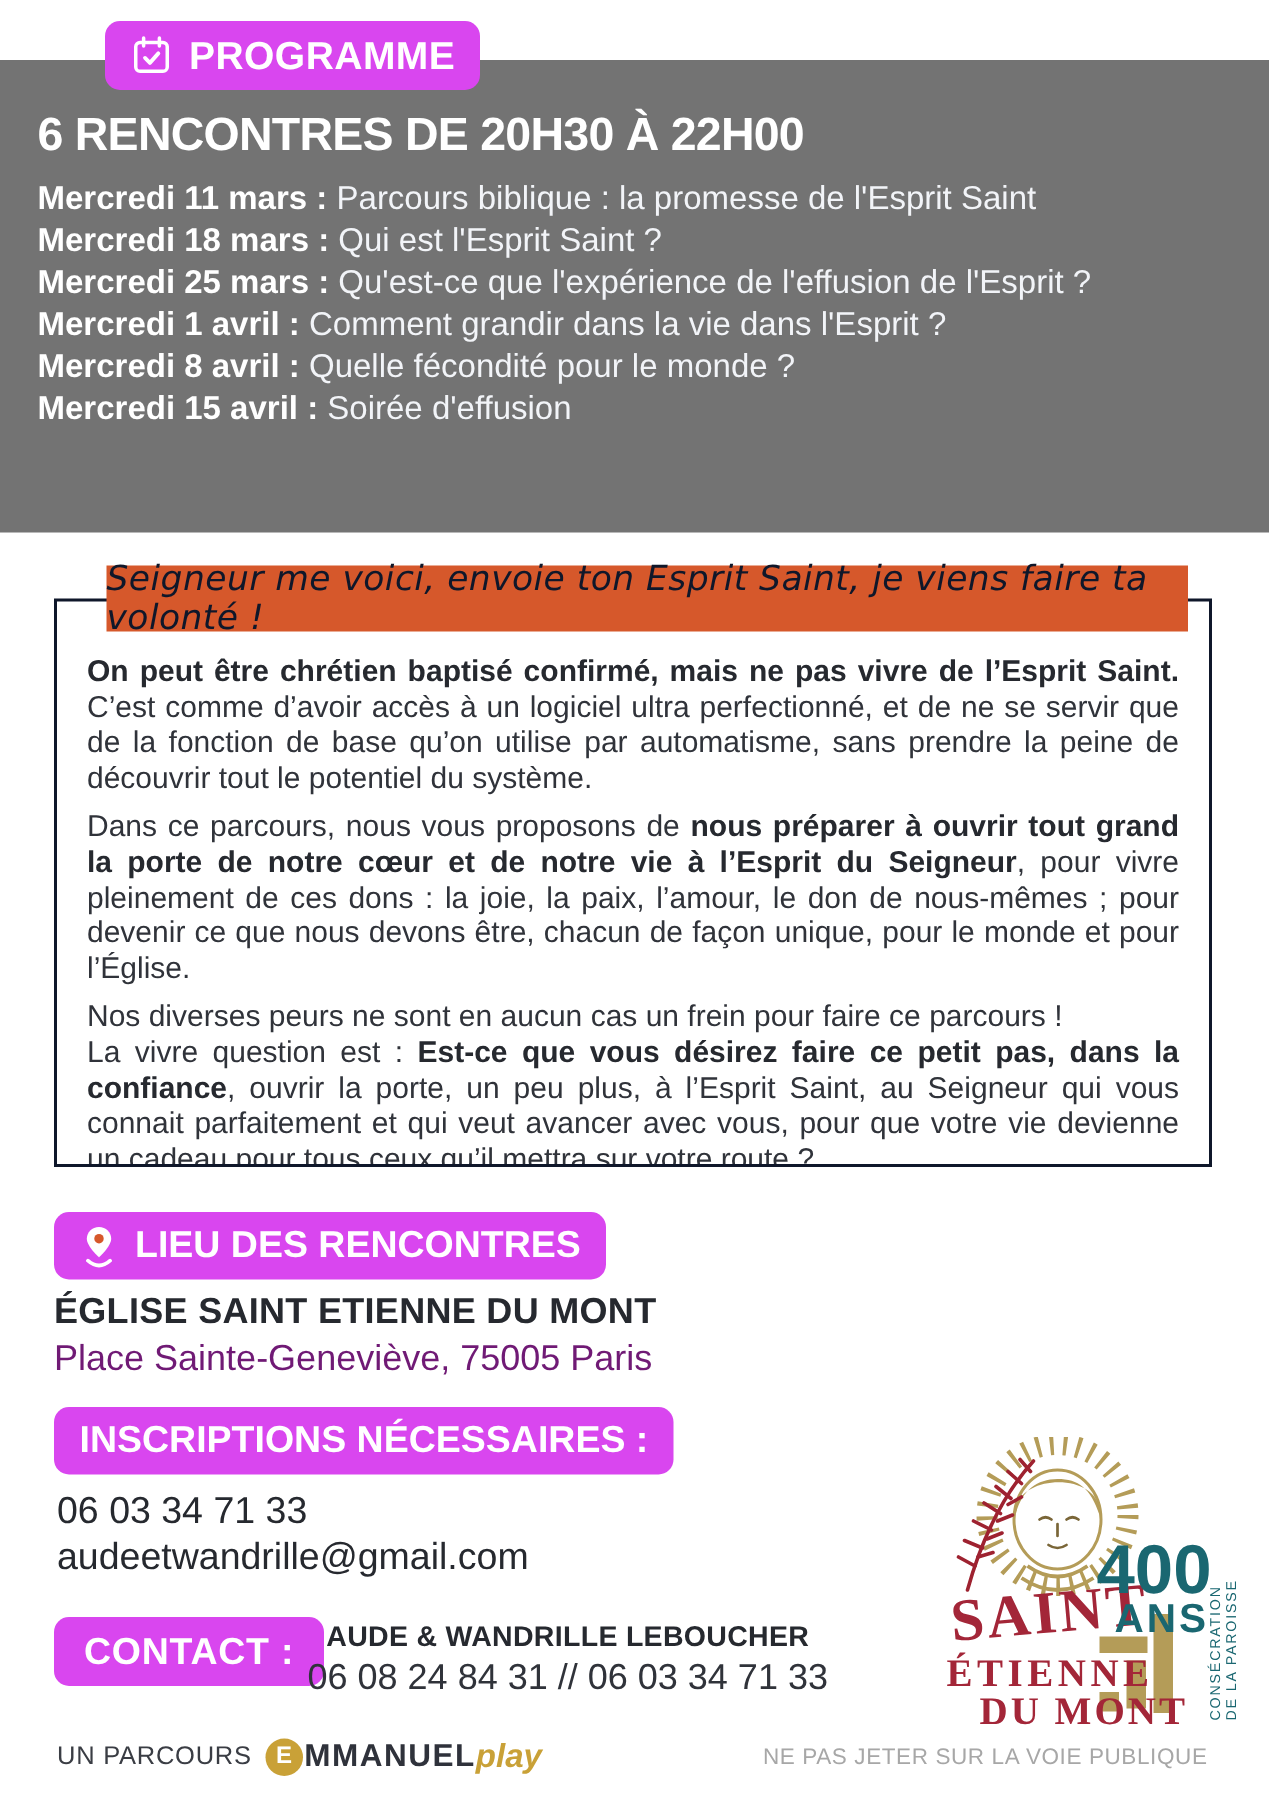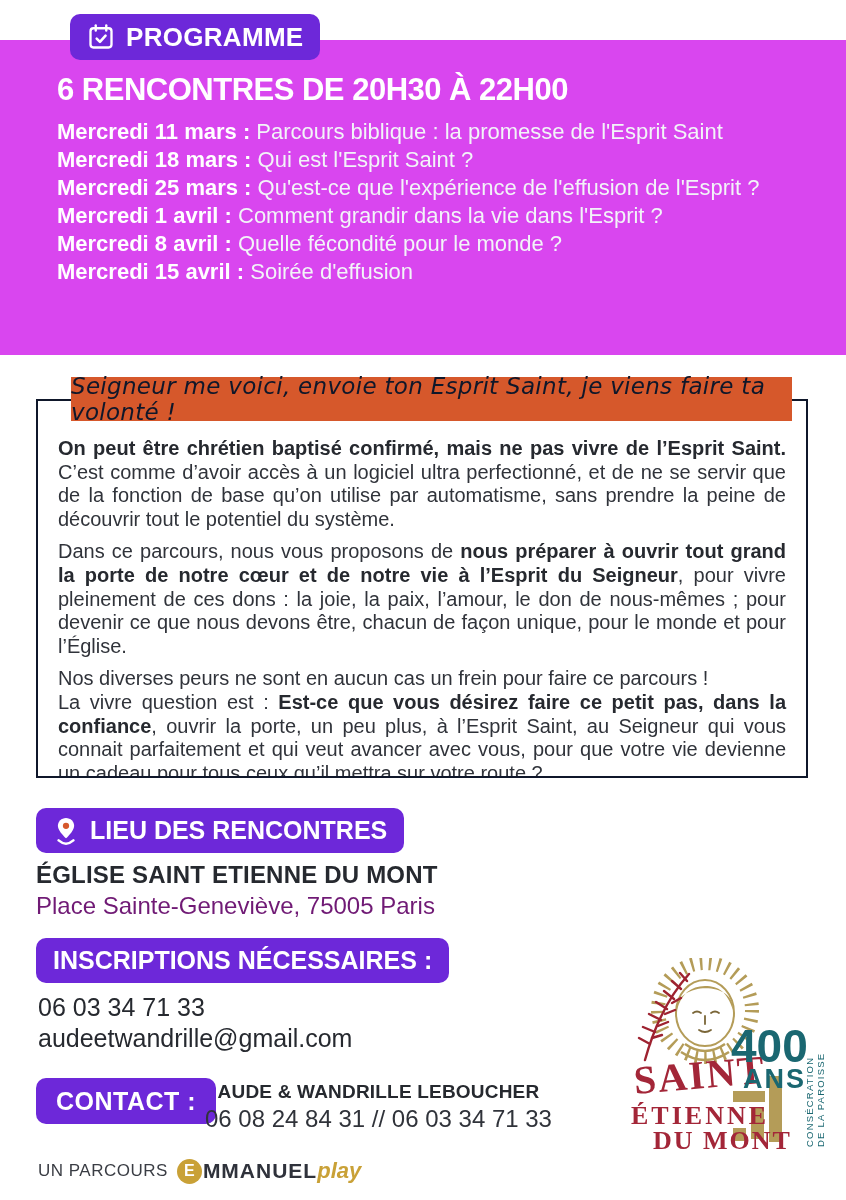--- a/index.html
+++ b/index.html
@@ -4,31 +4,31 @@
 <style>
   html,body{margin:0;padding:0;background:#ffffff;}
   .page{
     position:relative;width:846px;height:1200px;margin:0 auto;
     background:#ffffff;overflow:hidden;
     font-family:"Liberation Sans",sans-serif;color:#2F323B;
   }
   
   .blue-section{
     position:absolute;top:40px;left:0;width:846px;height:315px;
-    background:#d946ef;box-sizing:border-box;
-    padding:32px 49px 0 57px;color:#ffffff;
+    background:#737373;box-sizing:border-box;
+    padding:32px 49px 0 25px;color:#ffffff;
   }
   .blue-section h1{
     margin:0 0 10px 0;font-size:31px;font-weight:bold;color:#ffffff;
     letter-spacing:-0.5px;
   }
   .sessions{font-size:22px;line-height:28px;color:#f2f4f8;}
   .session b{color:#ffffff;font-weight:bold;}
   .badge{
-    background:#6d28d9;color:#ffffff;font-weight:bold;
+    background:#d946ef;color:#ffffff;font-weight:bold;
     border-radius:10px;display:inline-flex;align-items:center;gap:11px;
     box-sizing:border-box;
   }
   .badge-programme{
     position:absolute;top:14px;left:70px;height:46px;padding:0 17px;
     font-size:26px;letter-spacing:0.3px;z-index:3;
   }
   .badge .icn{display:inline-flex;align-items:center;}
   
   .quote-banner{
@@ -183,14 +183,15 @@
   </div>
 
   <div class="footer-left">
     <span class="footer-prefix">UN PARCOURS</span>
     <span class="em-logo">
       <span class="em-circle">E</span>
       <span class="em-word">MMANUEL</span>
       <span class="em-play">play</span>
     </span>
   </div>
+  <div class="footer-right">NE PAS JETER SUR LA VOIE PUBLIQUE</div>
 
 </div>
 
 </body></html>

